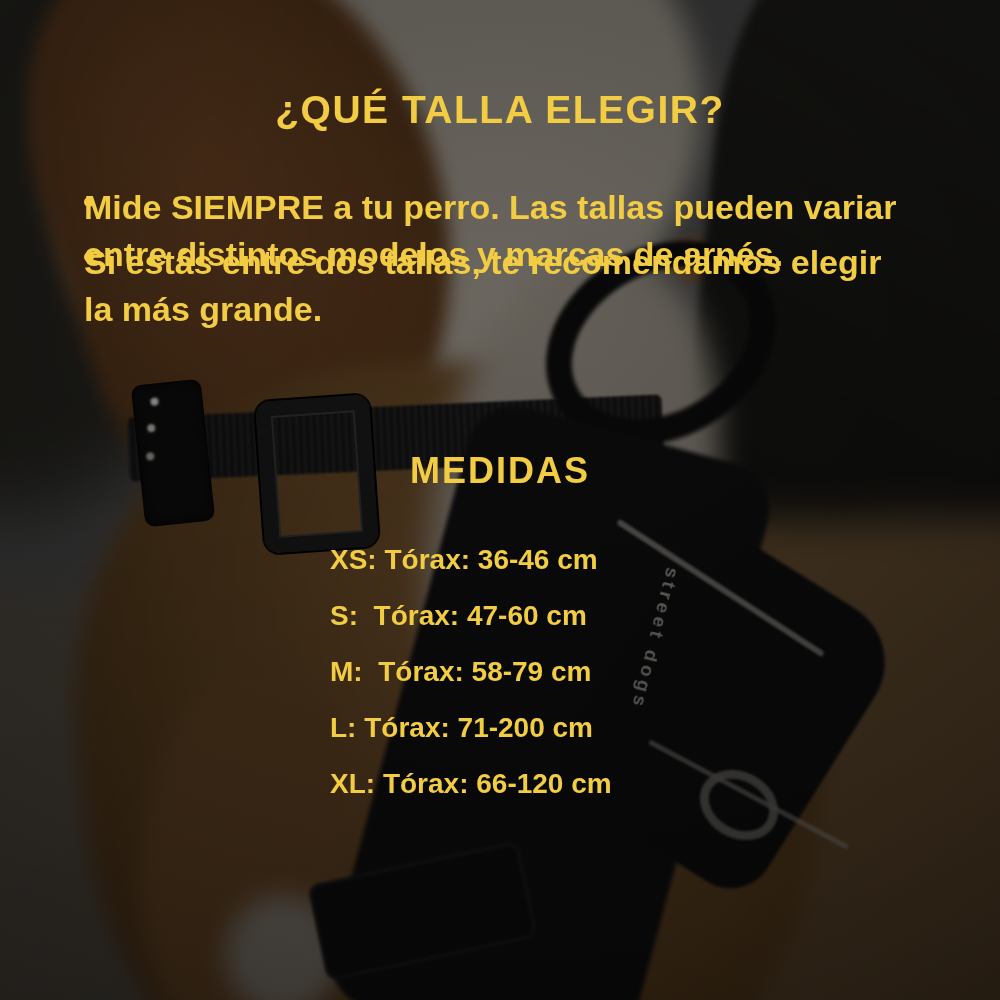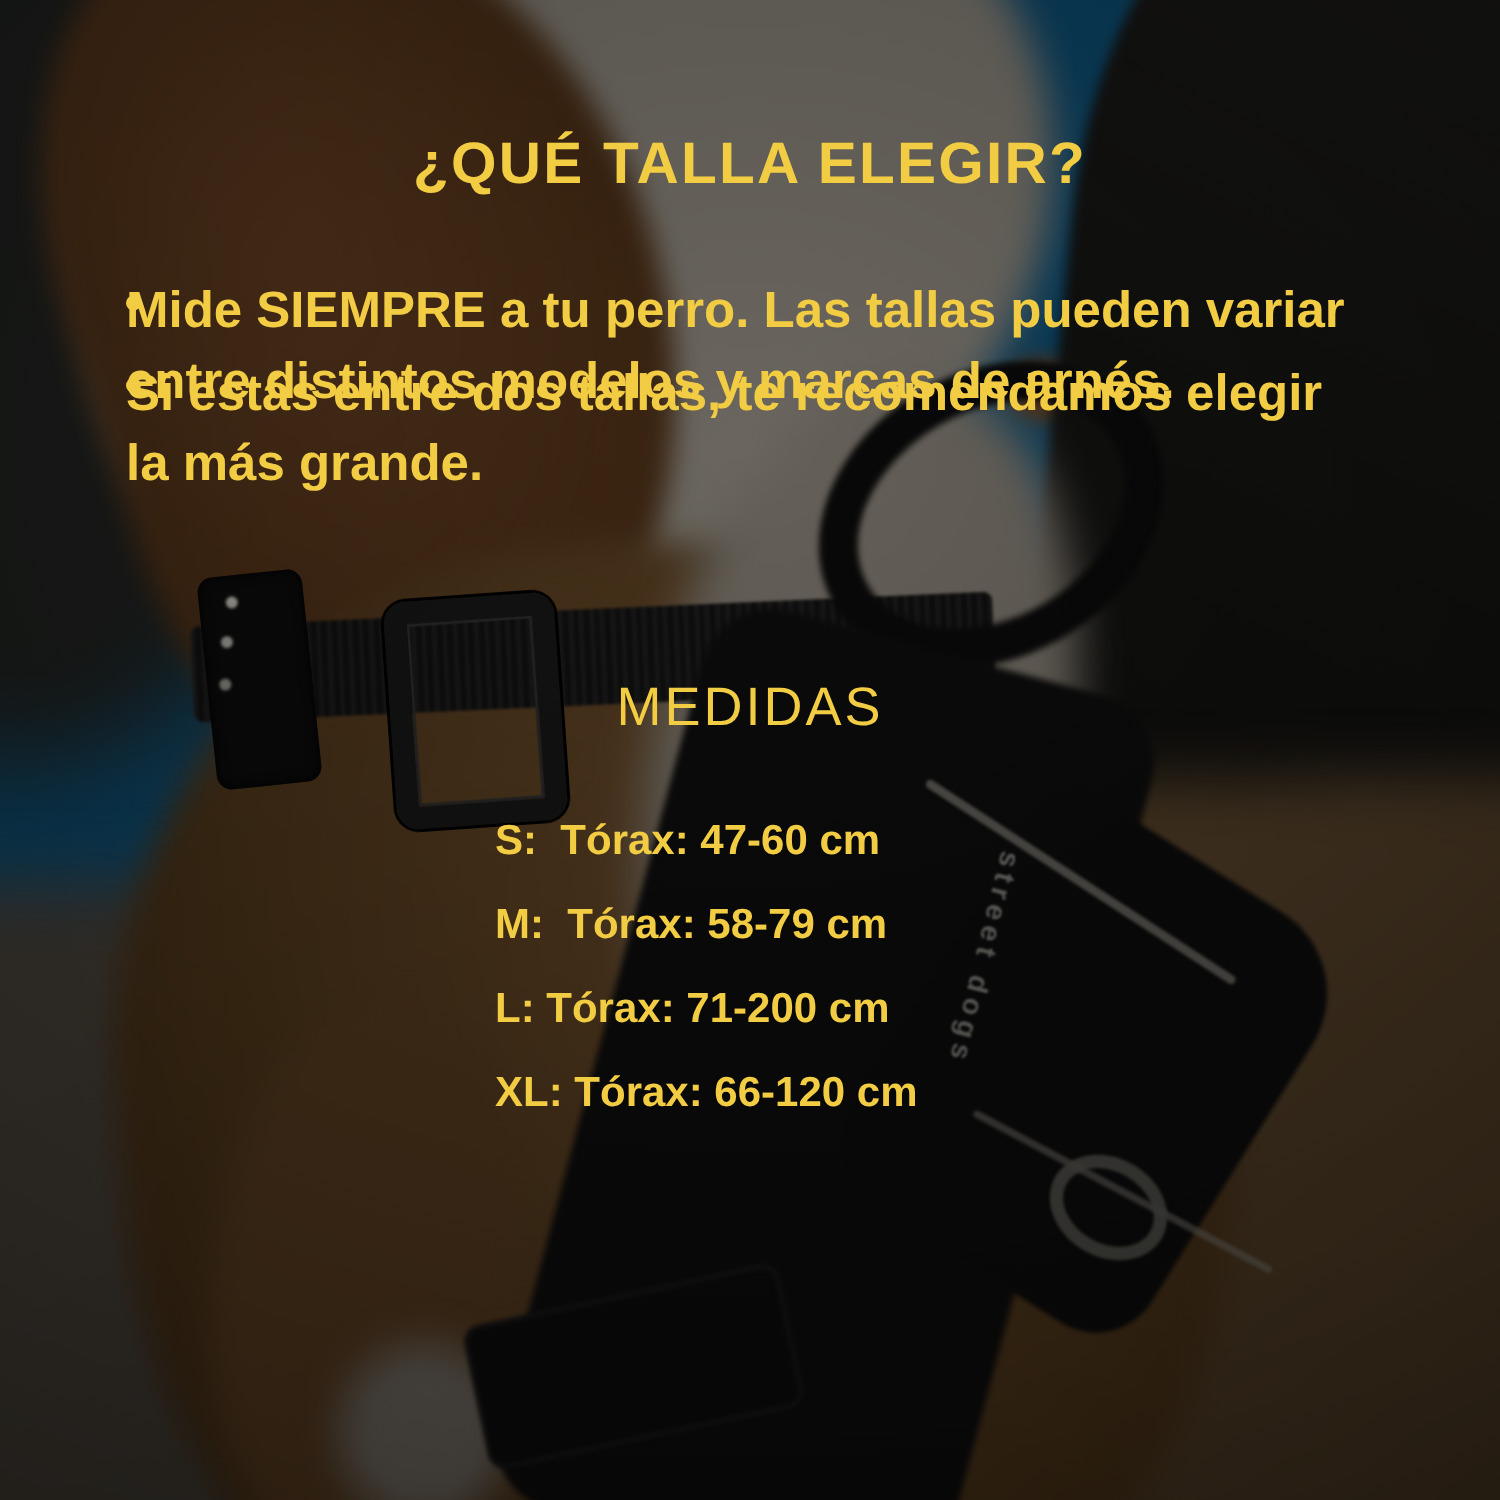--- a/index.html
+++ b/index.html
@@ -1,21 +1,21 @@
 <!DOCTYPE html>
 <html style="--accent: #F2CC43;"><head>
 <meta charset="utf-8">
 <style>
   :root { --accent: #F2CC43; }
   html,body { margin:0; padding:0; background:#1c1b19; }
   .stage {
     position: relative;
     width: 1000px; height: 1000px;
     overflow: hidden;
-    background: #0c4a6e;
+    background: #404040;
     font-family: "Liberation Sans", sans-serif;
   }
   .stage * { position: absolute; }
 
   
   .wall { inset:0; background: linear-gradient(160deg,#3b3733 0%,#343028 45%,#2b2822 100%); }
   .tl-shadow { left:-140px; top:-100px; width:400px; height:620px; background:#1f1e1a;
     border-radius:40% 60% 55% 45%; transform:rotate(18deg); filter:blur(34px); opacity:.95; }
   .head-white { left:55px; top:-130px; width:650px; height:530px; background:#827d74;
     border-radius:48% 52% 58% 42%; transform:rotate(-8deg); filter:blur(13px); }
@@ -80,21 +80,21 @@
   
   .title { left:0; top:88px; width:1000px; text-align:center; color:var(--accent);
     font-size:39px; font-weight:bold; letter-spacing:1.5px; margin:0; }
   .tips { left:84px; top:184px; width:835px; margin:0; padding:0; list-style:none; }
   .tips li { position:static; display:flex; gap:19px; color:var(--accent);
     font-size:34px; font-weight:600; line-height:1.38; }
   .tips li + li { margin-top:32px; }
   .tips .dot { position:static; flex:0 0 auto; width:10px; height:10px; border-radius:50%;
     background:var(--accent); margin-top:13px; }
   .measures { left:0; top:450px; width:1000px; text-align:center; color:var(--accent);
-    font-size:36px; font-weight:normal; letter-spacing:2px; margin:0; }
+    font-size:36px; font-weight:bold; letter-spacing:2px; margin:0; }
   .sizes { left:330px; top:546px; margin:0; padding:0; list-style:none; }
   .sizes li { position:static; color:var(--accent); font-size:28px; font-weight:600;
     line-height:1; white-space:pre; }
   .sizes li + li { margin-top:28px; }
 </style>
 </head>
 <body>
 
 <div class="stage">
 
@@ -141,19 +141,20 @@
     </li>
     <li>
       <span class="dot"></span>
       <span>Si estás entre dos tallas, te recomendamos elegir la más grande.</span>
     </li>
   </ul>
 
   <h2 class="measures">MEDIDAS</h2>
 
   <ul class="sizes">
+    <li>XS: Tórax: 36-46 cm</li>
     <li>S:  Tórax: 47-60 cm</li>
     <li>M:  Tórax: 58-79 cm</li>
     <li>L: Tórax: 71-200 cm</li>
     <li>XL: Tórax: 66-120 cm</li>
   </ul>
 
 </div>
 
 </body></html>

